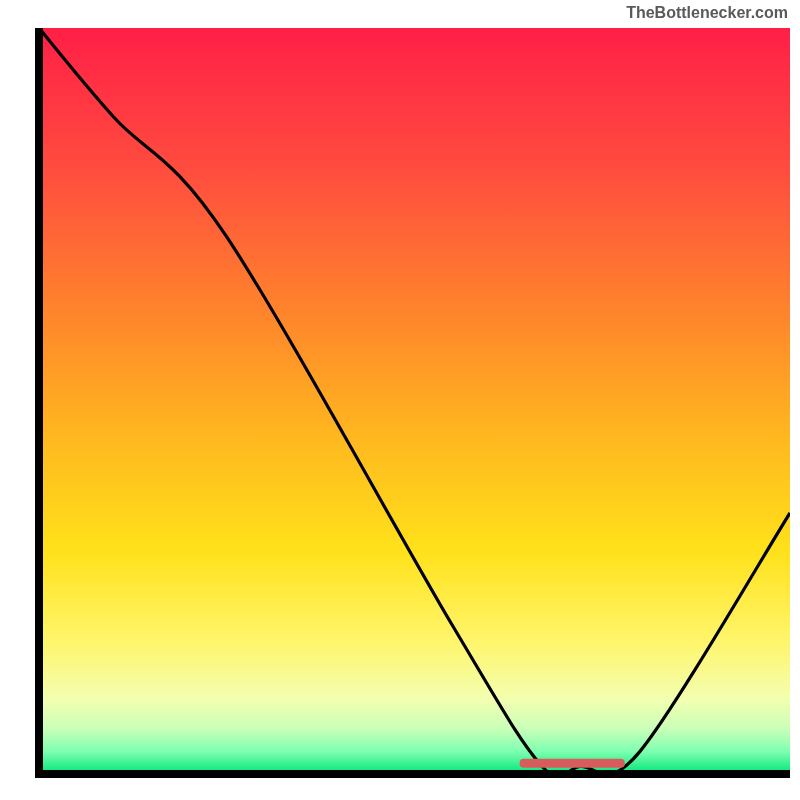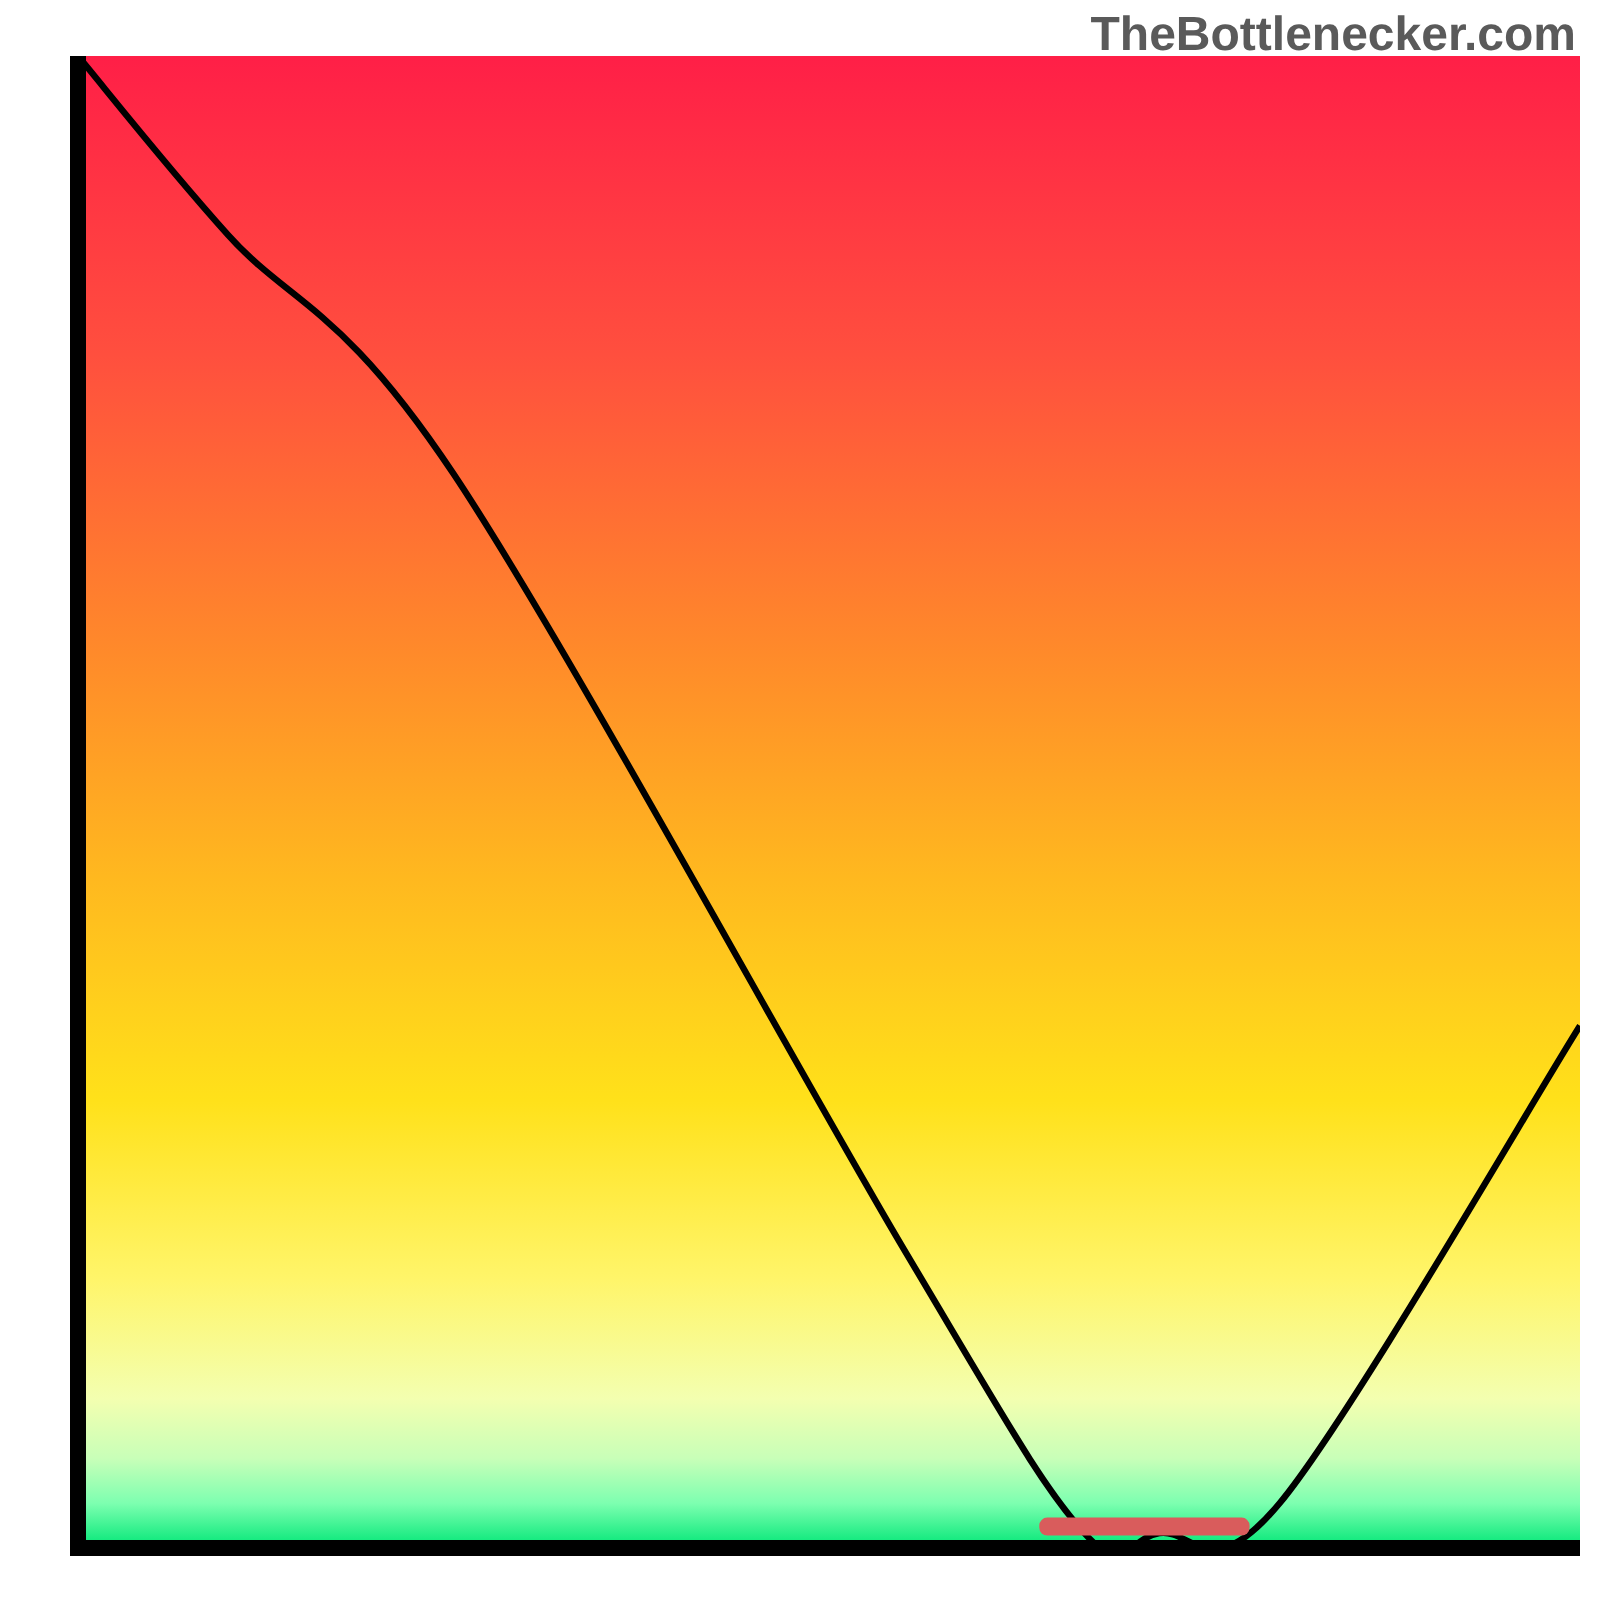--- a/index.html
+++ b/index.html
@@ -8,21 +8,21 @@
     height: 800px;
     background: #ffffff;
     font-family: Arial, sans-serif;
     position: relative;
     overflow: hidden;
   }
   .watermark {
     position: absolute;
     top: 4px;
     right: 12px;
-    font-size: 24px;
+    font-size: 16px;
     font-weight: bold;
     color: #5a5a5a;
     z-index: 10;
   }
   .chart-area {
     position: absolute;
     left: 35px;
     top: 28px;
     width: 755px;
     height: 750px;

